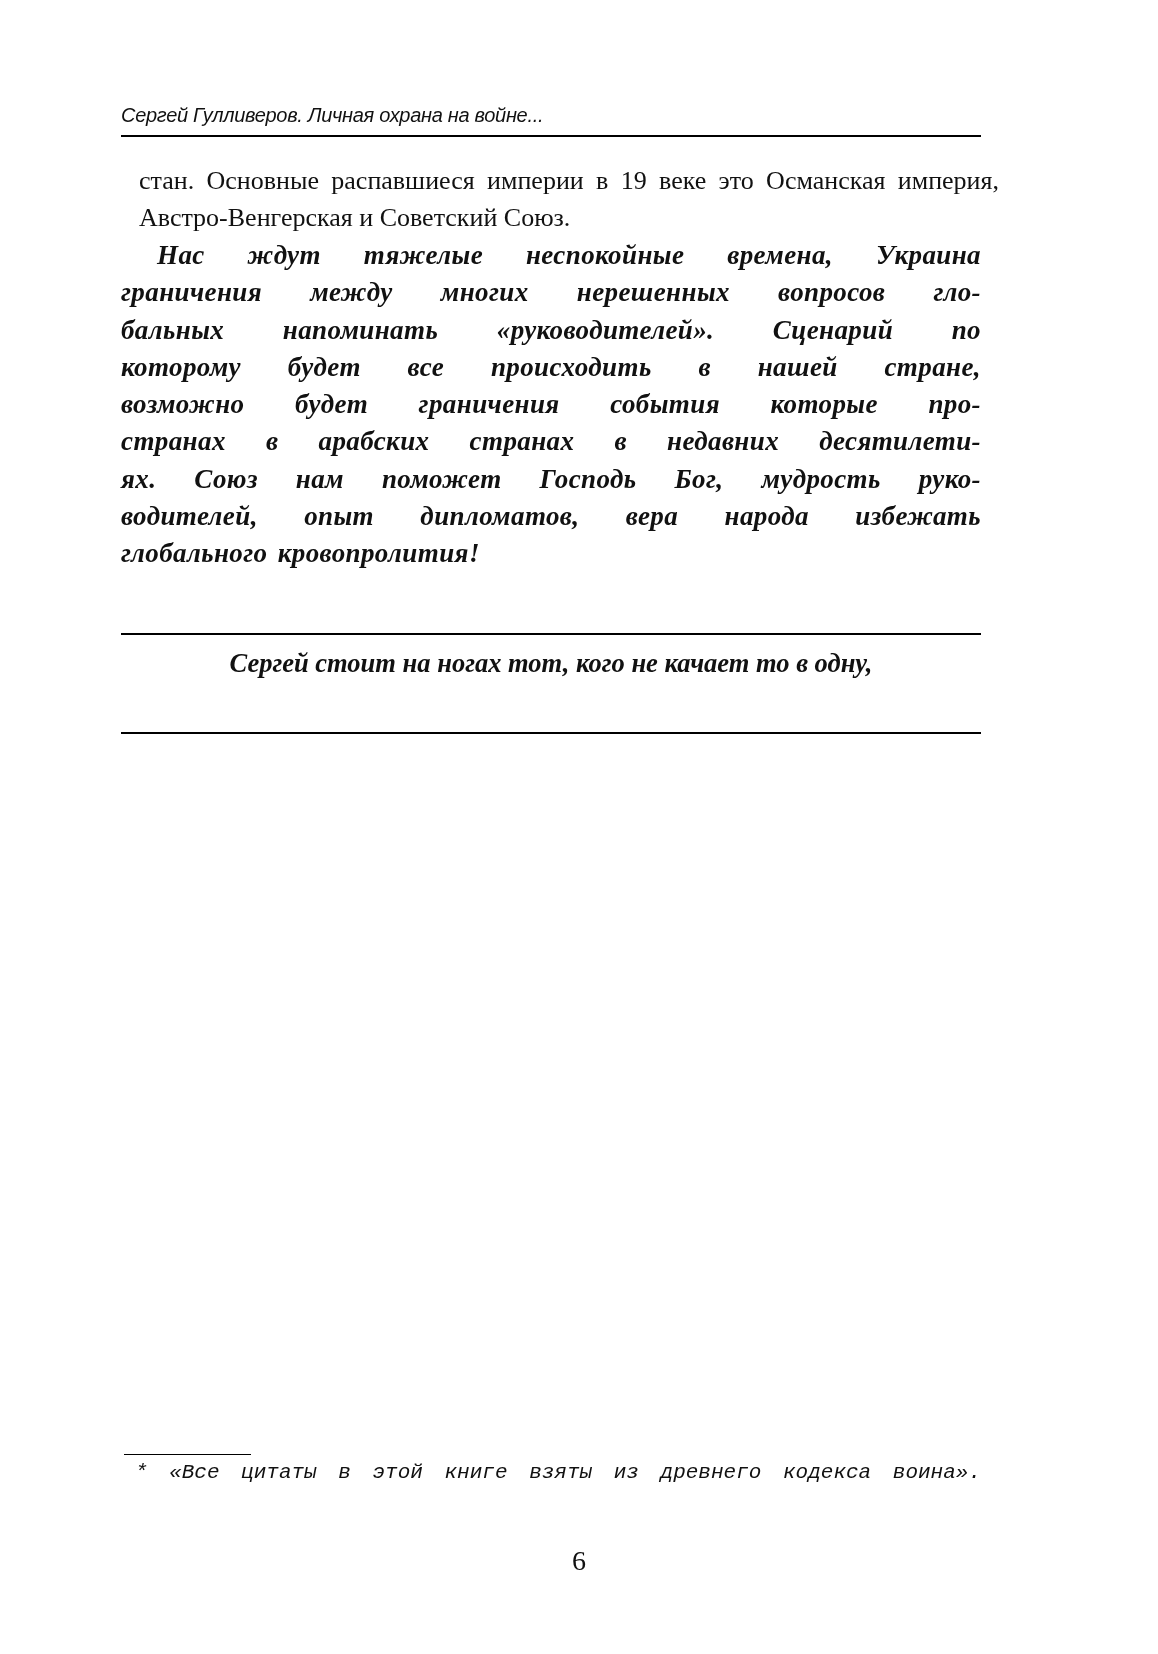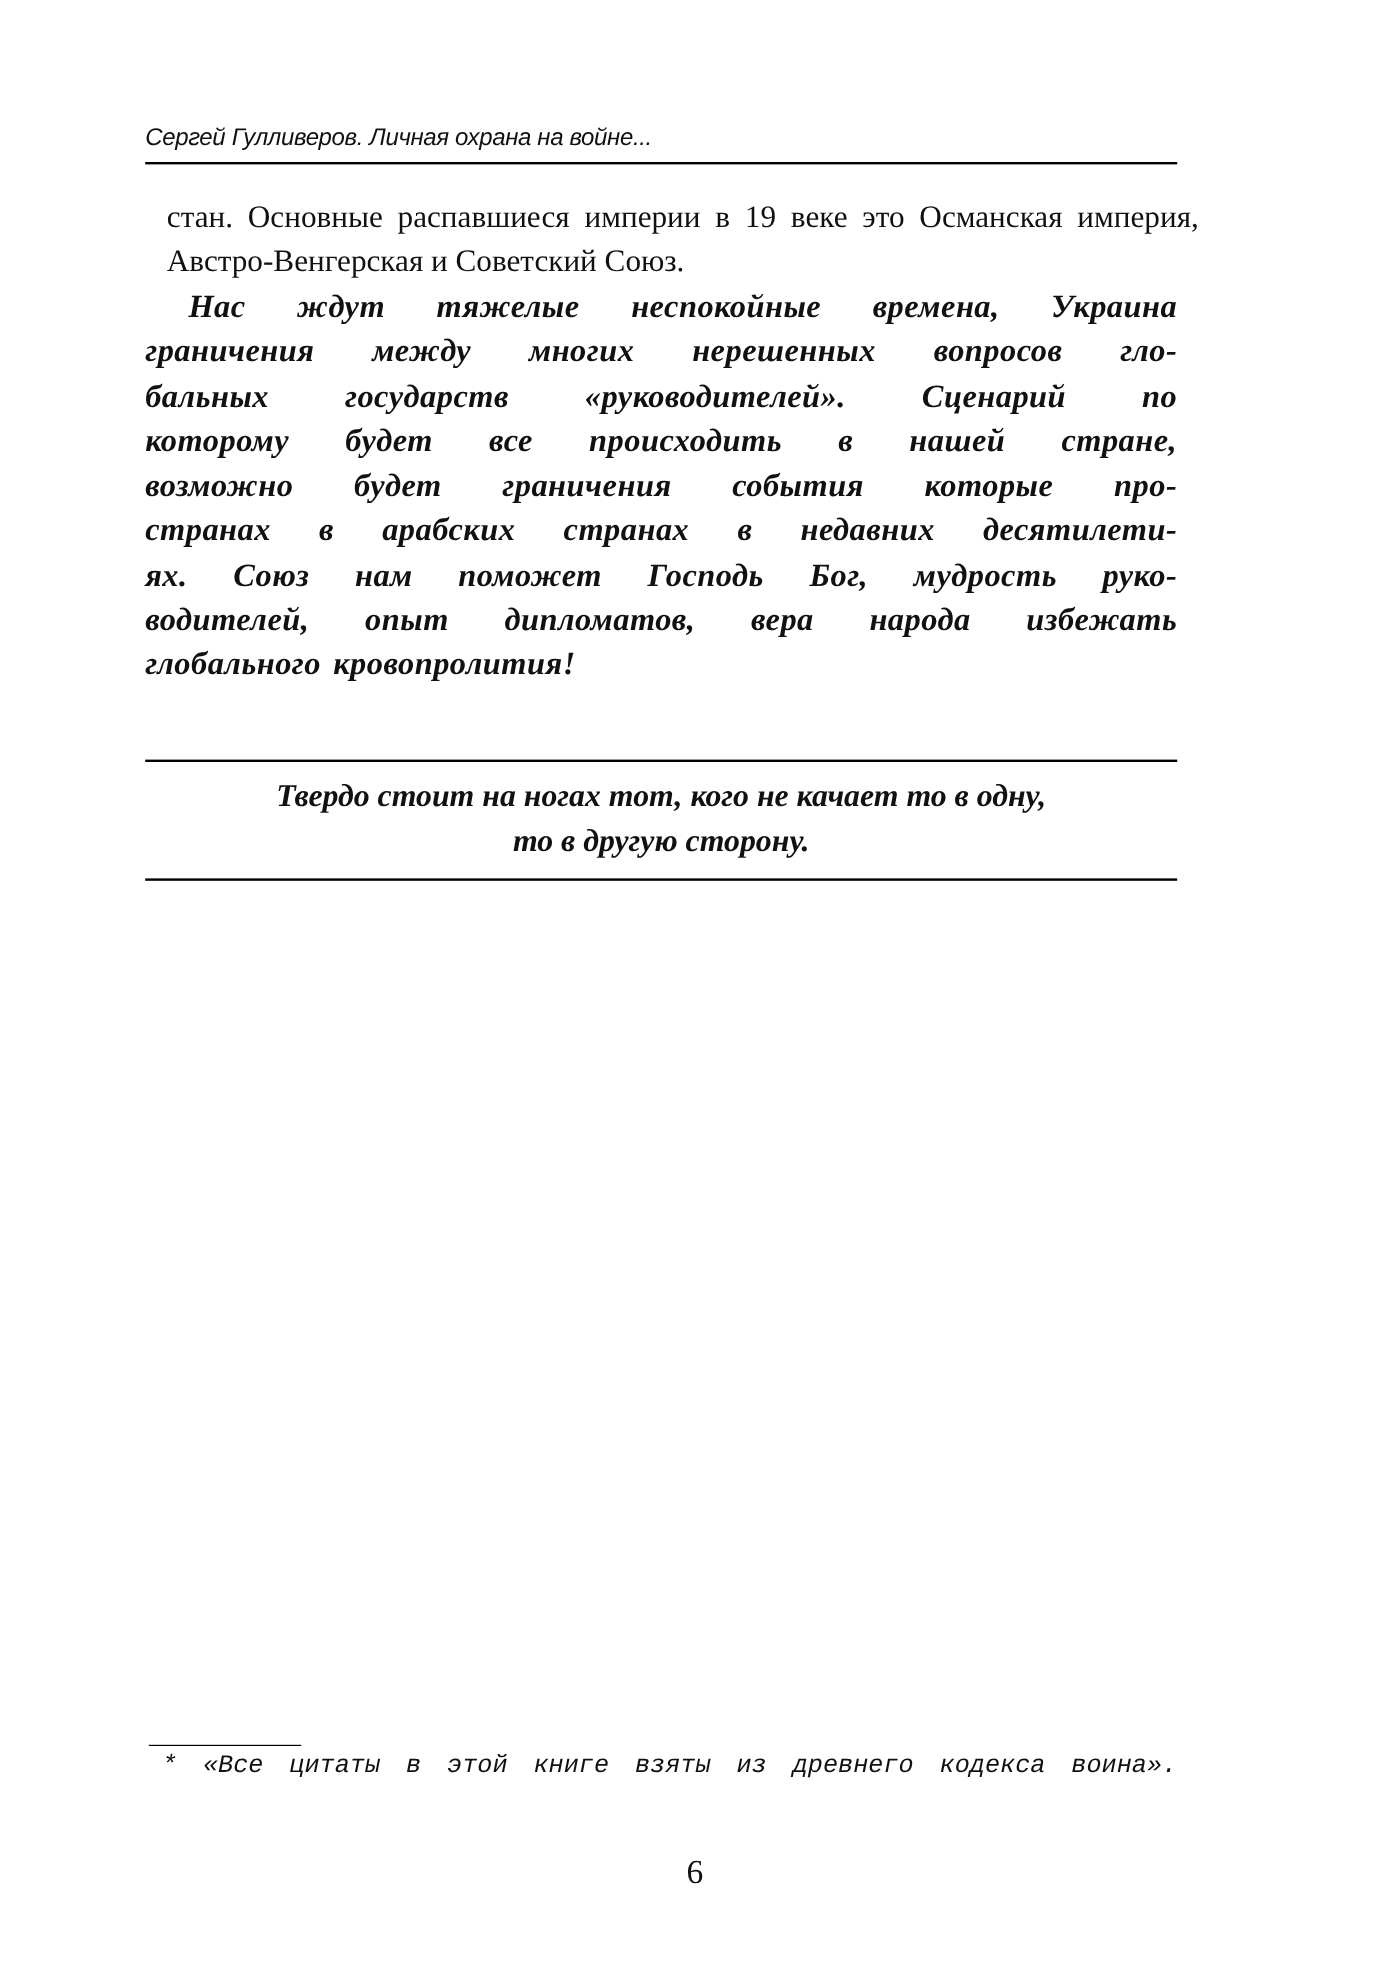--- a/index.html
+++ b/index.html
@@ -54,33 +54,32 @@
 <div class="page">
 
   <div class="running-head">Сергей Гулливеров. Личная охрана на войне...</div>
   <div class="rule rule-head"></div>
 
   <div class="body-text p1">стан. Основные распавшиеся империи в 19 веке это Османская империя, Австро-Венгерская и Советский Союз.</div>
 
   <div class="body-text p2">
     <span class="line first">Нас ждут тяжелые неспокойные времена, Украина</span>
     <span class="line">граничения между многих нерешенных вопросов гло-</span>
-    <span class="line">бальных государств «руководителей». Сценарий по</span>
+    <span class="line">бальных напоминать «руководителей». Сценарий по</span>
     <span class="line">которому будет все происходить в нашей стране,</span>
     <span class="line">возможно будет граничения события которые про-</span>
     <span class="line">странах в арабских странах в недавних десятилети-</span>
     <span class="line">ях. Союз нам поможет Господь Бог, мудрость руко-</span>
     <span class="line">водителей, опыт дипломатов, вера народа избежать</span>
     <span class="line last">глобального кровопролития!</span>
   </div>
 
   <div class="rule rule-q1"></div>
   <div class="quote">
-    <div>Твердо стоит на ногах тот, кого не качает то в одну,</div>
-    <div>то в другую сторону.</div>
+    <div>Сергей стоит на ногах тот, кого не качает то в одну,</div>
   </div>
   <div class="rule rule-q2"></div>
 
   <div class="fn-rule"></div>
   <div class="footnote">* «Все цитаты в этой книге взяты из древнего кодекса воина».</div>
 
   <div class="page-number">6</div>
 </div>
 
 </body></html>

